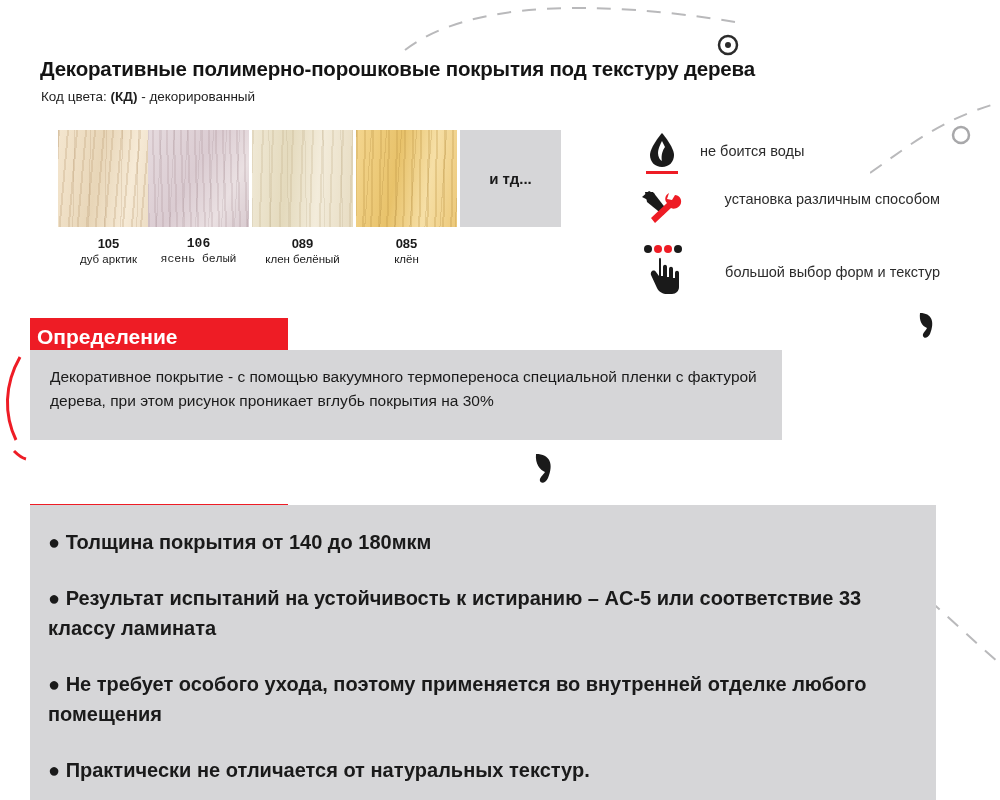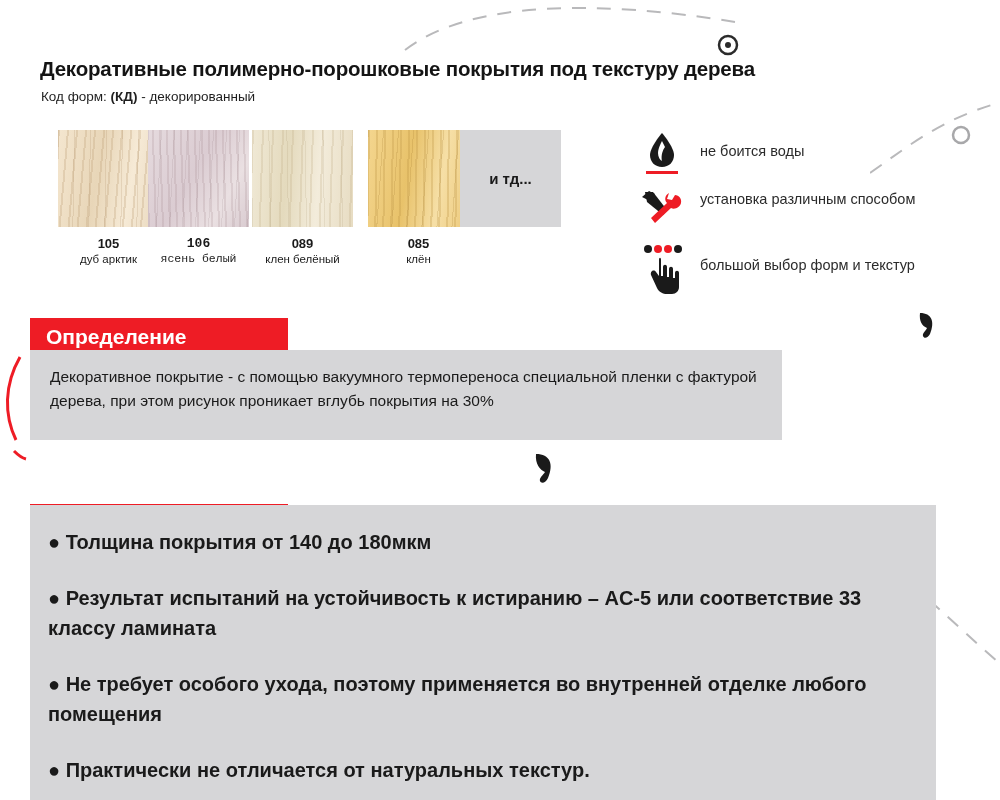--- a/index.html
+++ b/index.html
@@ -170,21 +170,21 @@
     text-align: center;
   }
 
   
   .sec-head {
     position: absolute;
     background: #ee1c25;
     color: #ffffff;
     font-size: 21px;
     font-weight: bold;
-    padding: 7px 16px 9px 16px;
+    padding: 7px 16px 9px 7px;
     box-sizing: border-box;
   }
   #sec-head-definition { left: 30px; top: 318px; width: 258px; }
   #sec-head-features  { left: 30px; top: 472px; width: 258px; margin-top: 32px; }
 
   .sec-body {
     position: absolute;
     background: #d6d6d8;
     box-sizing: border-box;
   }
@@ -234,21 +234,21 @@
     <path d="M14,96 C18,100 22,103 26,104" fill="none" stroke="#ee1c25" stroke-width="3"></path>
   </svg>
   <svg class="deco deco-comma-mid" viewBox="0 0 40 40">
     <path d="M8,6 C22,6 26,16 20,30 C18,35 13,36 12,33 C11,30 15,27 17,24 C12,22 7,16 8,6 Z" fill="#1a1a1a"></path>
   </svg>
   <svg class="deco deco-comma-right" viewBox="0 0 40 40">
     <path d="M10,8 C22,8 25,17 20,29 C18,33 14,34 13,31 C12,28 16,26 17,23 C12,21 9,16 10,8 Z" fill="#1a1a1a"></path>
   </svg>
 
   <div class="title">Декоративные полимерно-порошковые покрытия под текстуру дерева</div>
-  <div class="subtitle"><span>Код форм: </span><b>(КД)</b><span> - декорированный</span></div>
+  <div class="subtitle"><span>Код цвета: </span><b>(КД)</b><span> - декорированный</span></div>
 
   <div class="swatches">
     <div class="swatch-item" style="left:0;margin-left:14px;">
       <div class="swatch-box tex-105"></div>
       <div class="swatch-label">
         <span class="swatch-code">105</span>
         <span class="swatch-name">дуб арктик</span>
       </div>
     </div>
     <div class="swatch-item" style="left:104px;font-family:Liberation Mono, monospace;">
@@ -258,21 +258,21 @@
         <span class="swatch-name">ясень белый</span>
       </div>
     </div>
     <div class="swatch-item" style="left:208px;">
       <div class="swatch-box tex-089"></div>
       <div class="swatch-label">
         <span class="swatch-code">089</span>
         <span class="swatch-name">клен белёный</span>
       </div>
     </div>
-    <div class="swatch-item" style="left:324px;">
+    <div class="swatch-item" style="left:312px;">
       <div class="swatch-box tex-085"></div>
       <div class="swatch-label">
         <span class="swatch-code">085</span>
         <span class="swatch-name">клён</span>
       </div>
     </div>
     <div class="swatch-more" style="left:416px;">и тд...</div>
   </div>
 
   <div class="features">
@@ -289,34 +289,34 @@
     </div>
 
     <div class="feature" style="top:58px; left:0; width:300px; height:60px;">
       <div class="feature-icon" style="top:0;">
         <svg width="46" height="40" viewBox="0 0 46 40">
           <path d="M6,4 L14,4 L28,22 L24,27 L8,14 Z" fill="#1a1a1a"></path>
           <path d="M3,9 L10,3 L16,6 L9,12 Z" fill="#1a1a1a"></path>
           <path d="M30,5 C26,7 25,12 28,15 L12,30 L16,35 L32,20 C36,22 41,19 42,15 C43,11 40,7 36,7 L33,12 L28,11 L30,5 Z" fill="#ee1c25"></path>
         </svg>
       </div>
-      <div class="feature-text" style="top:2px;">установка различным способом</div>
+      <div class="feature-text" style="top:2px;text-align:right;">установка различным способом</div>
     </div>
 
     <div class="feature" style="top:118px; left:0; width:300px; height:60px;">
       <div class="feature-icon" style="top:-6px;">
         <svg width="46" height="56" viewBox="0 0 46 56">
           <circle cx="9" cy="7" r="4" fill="#1a1a1a"></circle>
           <circle cx="19" cy="7" r="4" fill="#ee1c25"></circle>
           <circle cx="29" cy="7" r="4" fill="#ee1c25"></circle>
           <circle cx="39" cy="7" r="4" fill="#1a1a1a"></circle>
           <path d="M20,18 L20,34 L17,30 C15,27 11,29 12,33 L18,46 C20,50 24,52 28,52 L33,52 C37,52 40,49 40,45 L40,31 C40,28 36,28 36,31 L36,36 L34,36 L34,27 C34,24 30,24 30,27 L30,35 L28,35 L28,25 C28,22 24,22 24,25 L24,34 L22,34 L22,18 C22,15 20,15 20,18 Z" fill="#1a1a1a"></path>
         </svg>
       </div>
-      <div class="feature-text" style="top:8px;">большой выбор форм и текстур</div>
+      <div class="feature-text" style="top:15px;text-align:right;">большой выбор форм и текстур</div>
     </div>
 
   </div>
 
   <div class="sec-head" id="sec-head-definition">Определение</div>
   <div class="sec-body" id="sec-body-definition">Декоративное покрытие - с помощью вакуумного термопереноса специальной пленки с фактурой дерева, при этом рисунок проникает вглубь покрытия на 30%</div>
 
   <div class="sec-head" id="sec-head-features">Особенности</div>
   <div class="sec-body" id="sec-body-features">
     <p class="bullet">● Толщина покрытия от 140 до 180мкм</p>

